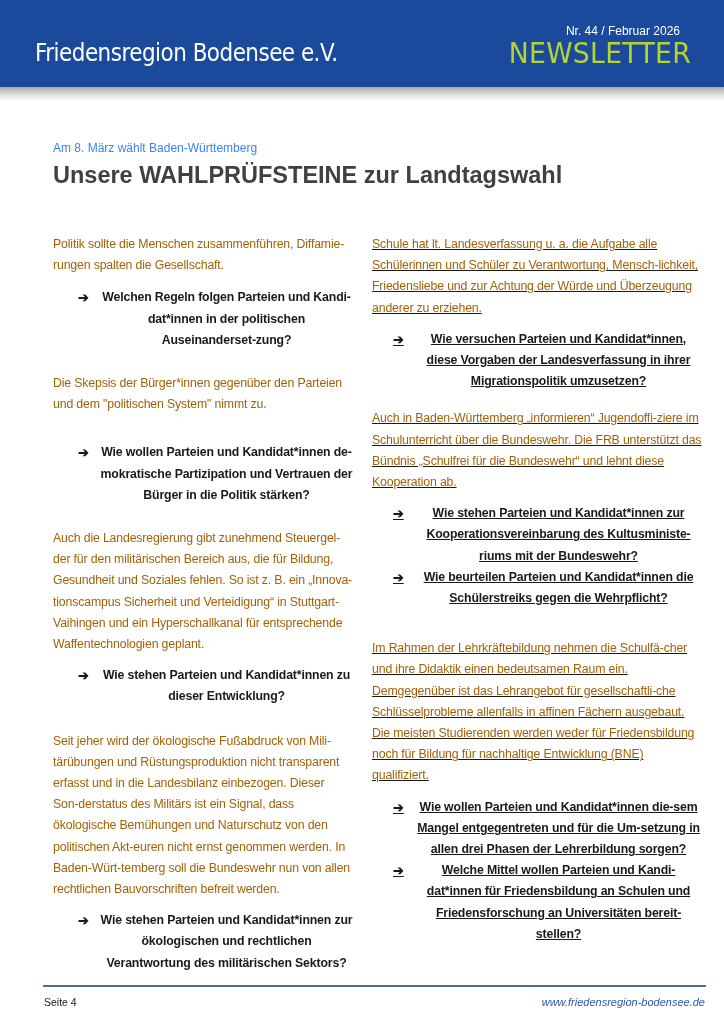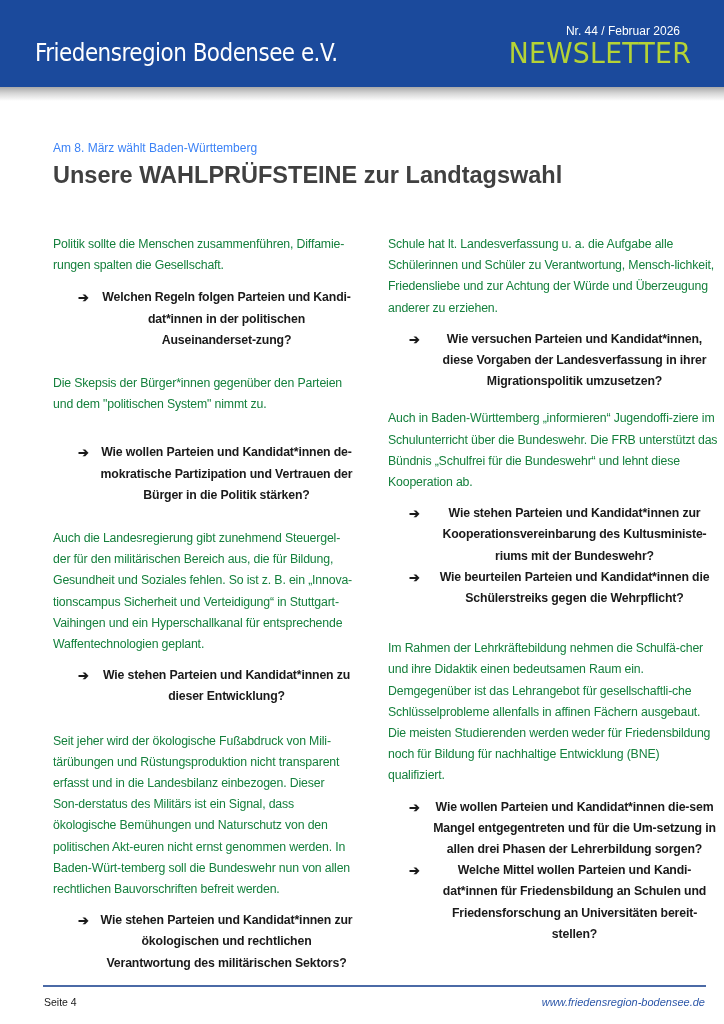--- a/index.html
+++ b/index.html
@@ -34,23 +34,23 @@
     position: absolute; left: 53px; top: 141px;
     font-size: 12px; color: #3b82f6; white-space: nowrap;
   }
   .title {
     position: absolute; left: 53px; top: 162px;
     font-size: 23.5px; font-weight: bold; color: #404040; white-space: nowrap;
   }
 
   .col { position: absolute; top: 234px; font-family: "Liberation Sans", sans-serif; }
   .col-left { left: 53px; width: 300px; }
-  .col-right { left: 388px; width: 330px; }
+  .col-right { left: 372px; width: 330px; text-decoration: underline; }
 
-  .para { font-size: 12.3px; line-height: 21.2px; color: #15803d; letter-spacing: -0.15px; }
+  .para { font-size: 12.3px; line-height: 21.2px; color: #a16207; letter-spacing: -0.15px; }
   .q { display: flex; font-size: 12.3px; line-height: 21.2px; font-weight: bold; color: #1a1a1a; letter-spacing: -0.15px; }
   .q .arrow { flex: 0 0 22px; font-size: 13px; }
   .q .qtext { flex: 1; text-align: center; }
 
   .footer-rule {
     position: absolute; left: 43px; top: 985px; width: 663px; height: 2px; background: #4b6aa6;
   }
   .page-no {
     position: absolute; left: 44px; top: 996px; font-size: 10.5px; color: #1a1a1a;
   }

